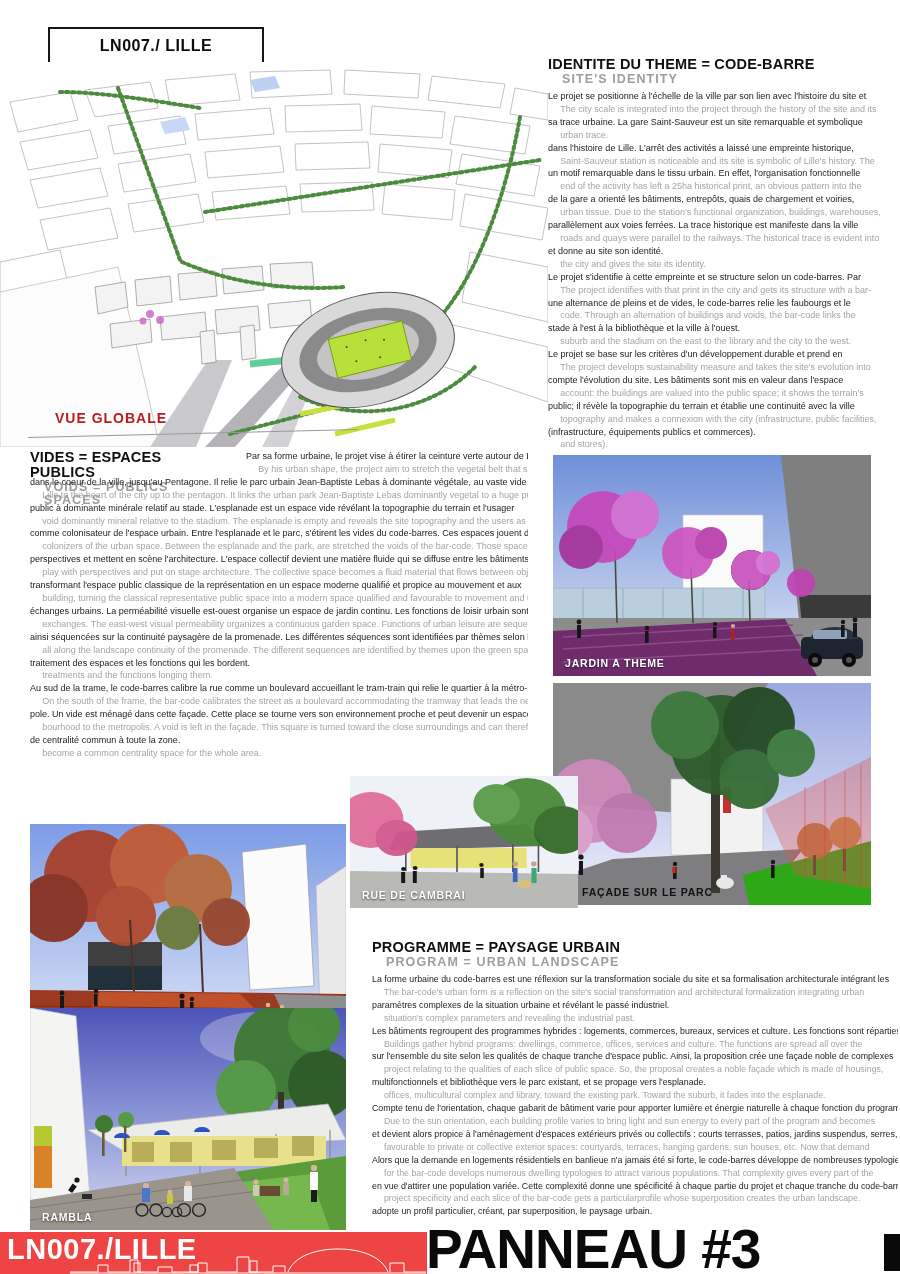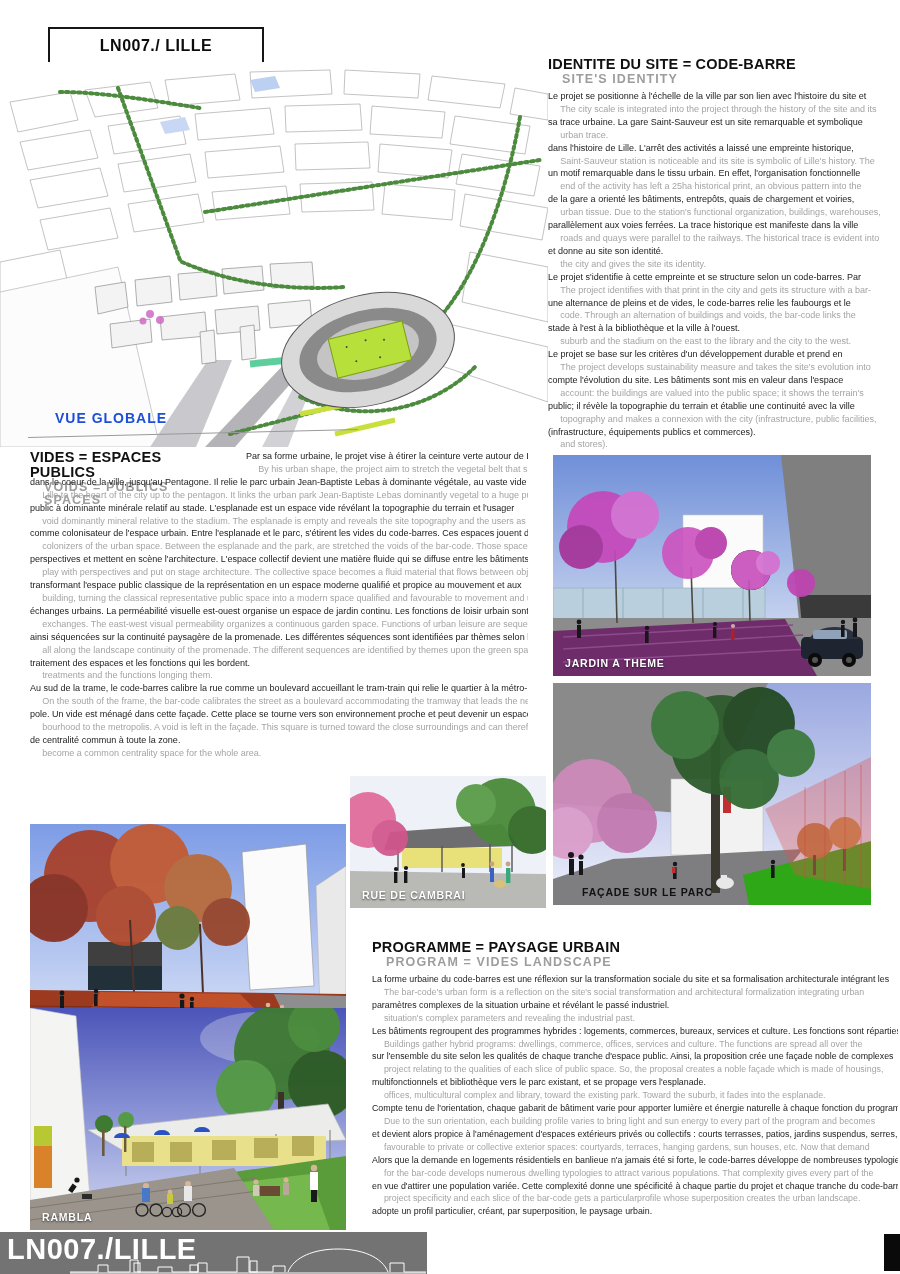--- a/index.html
+++ b/index.html
@@ -22,24 +22,24 @@
   .s92 .line{transform:scaleX(.92);}
   .vides-lines .line:nth-child(1),.vides-lines .line:nth-child(2){margin-left:216px;}
 
   
   figure{margin:0;padding:0;position:absolute;overflow:hidden;}
   figure svg{display:block;width:100%;height:100%;}
   .img-label{position:absolute;left:12px;bottom:7px;font-size:10.5px;font-weight:bold;
              letter-spacing:.8px;color:#ffffff;text-shadow:0 1px 2px rgba(0,0,0,.65);}
   .img-label.dark{color:#111;text-shadow:none;padding-left:17px;}
 
-  .vue-label{left:55px;top:410px;font-size:14px;font-weight:bold;letter-spacing:1px;color:#1d4ed8;}
+  .vue-label{left:55px;top:410px;font-size:14px;font-weight:bold;letter-spacing:1px;color:#b91c1c;}
 
   
-  .footer-bar{left:0;top:1232px;width:427px;height:42px;background:#737373;}
+  .footer-bar{left:0;top:1232px;width:427px;height:42px;background:#ef4444;}
   .footer-project{position:absolute;left:7px;top:1px;font-size:29px;font-weight:bold;
                   letter-spacing:.5px;color:#fff;}
   .footer-skyline{position:absolute;left:70px;bottom:0;width:356px;height:42px;}
   .panneau{left:426px;top:1224px;width:460px;height:50px;font-size:55px;font-weight:800;
            letter-spacing:-1px;color:#0a0a0a;line-height:50px;white-space:nowrap;}
   .panneau-end{left:884px;top:1234px;width:16px;height:37px;background:#0a0a0a;}
 </style>
 </head>
 <body>
 
@@ -140,21 +140,21 @@
             <circle cx="-14" cy="8" r="1"></circle>
             <circle cx="10" cy="10" r="1"></circle>
           </g>
       </g>
     </svg>
     <div class="abs vue-label" style="left:55px;top:348px">VUE GLOBALE</div>
     <div class="abs" style="left:28px;top:375px;width:330px;border-top:1px solid #9a9a9a;transform:rotate(-1.4deg);transform-origin:0 0;"></div>
   </figure>
 
   <section class="abs" style="left:548px;top:57px;width:348px">
-    <h2 class="sec-title">IDENTITE DU SITE = CODE-BARRE</h2>
+    <h2 class="sec-title">IDENTITE DU THEME = CODE-BARRE</h2>
     <h3 class="sec-sub">SITE'S IDENTITY</h3>
     <div class="lines s94">
 
     <div class="line line-fr">Le projet se positionne à l'échelle de la ville par son lien avec l'histoire du site et</div>
         <div class="line line-en">The city scale is integrated into the project through the history of the site and its</div>
         <div class="line line-fr">sa trace urbaine. La gare Saint-Sauveur est un site remarquable et symbolique</div>
         <div class="line line-en">urban trace.</div>
         <div class="line line-fr">dans l'histoire de Lille. L'arrêt des activités a laissé une empreinte historique,</div>
         <div class="line line-en">Saint-Sauveur station is noticeable and its site is symbolic of Lille's history. The</div>
         <div class="line line-fr">un motif remarquable dans le tissu urbain. En effet, l'organisation fonctionnelle</div>
@@ -392,21 +392,21 @@
       <g>
           <rect x="236" y="184" width="4" height="10" fill="#3a62b8"></rect>
           <circle cx="238" cy="181" r="2.3" fill="#d8b49a"></circle>
          <rect x="250" y="186" width="4" height="9" fill="#b03030"></rect>
           <circle cx="252" cy="183" r="2.2" fill="#d8b49a"></circle>
         </g>
     </svg>
     <figcaption class="img-label">JARDINS A THEME</figcaption>
   </figure>
 
-  <figure style="left:350px;top:776px;width:196px;height:132px">
+  <figure style="left:350px;top:776px;width:228px;height:132px">
     <svg viewBox="0 0 196 132" preserveAspectRatio="none">
       <rect width="196" height="132" fill="#eef2f8"></rect>
       <polygon points="0,95 196,98 196,132 0,132" fill="#b9b9b6"></polygon>
       <polygon points="40,56 152,48 168,70 34,74" fill="#6e6e70"></polygon>
       <rect x="52" y="72" width="100" height="20" fill="#e8e17a"></rect>
       <g stroke="#555" stroke-width="1.4">
           <line x1="48" y1="70" x2="48" y2="95"></line>
           <line x1="92" y1="70" x2="92" y2="96"></line>
           <line x1="140" y1="68" x2="140" y2="96"></line>
           <line x1="162" y1="68" x2="162" y2="96"></line>
@@ -434,21 +434,21 @@
          <rect x="156" y="92" width="4.4" height="15" fill="#3aa87a"></rect>
           <circle cx="158" cy="88" r="2.4" fill="#caa184"></circle>
          <ellipse cx="150" cy="108" rx="6" ry="4" fill="#d8c27a"></ellipse>
         </g>
     </svg>
     <figcaption class="img-label">RUE DE CAMBRAI</figcaption>
   </figure>
 
   <section class="abs" style="left:372px;top:940px;width:526px">
     <h2 class="sec-title">PROGRAMME = PAYSAGE URBAIN</h2>
-    <h3 class="sec-sub">PROGRAM = VIDES LANDSCAPE</h3>
+    <h3 class="sec-sub">PROGRAM = URBAN LANDSCAPE</h3>
     <div class="lines s92">
 
     <div class="line line-fr">La forme urbaine du code-barres est une réflexion sur la transformation sociale du site et sa formalisation architecturale intégrant les</div>
         <div class="line line-en">The bar-code's urban form is a reflection on the site's social transformation and architectural formalization integrating urban</div>
         <div class="line line-fr">paramètres complexes de la situation urbaine et révélant le passé industriel.</div>
         <div class="line line-en">situation's complex parameters and revealing the industrial past.</div>
         <div class="line line-fr">Les bâtiments regroupent des programmes hybrides : logements, commerces, bureaux, services et culture. Les fonctions sont réparties</div>
         <div class="line line-en">Buildings gather hybrid programs: dwellings, commerce, offices, services and culture. The functions are spread all over the</div>
         <div class="line line-fr">sur l'ensemble du site selon les qualités de chaque tranche d'espace public. Ainsi, la proposition crée une façade noble de complexes</div>
         <div class="line line-en">project relating to the qualities of each slice of public space. So, the proposal creates a noble façade which is made of housings,</div>
@@ -560,15 +560,16 @@
         <path d="M0,40 h28 v-7 h10 v7 h22 v-12 h8 v12 h20 v-5 h14 v5 h26 v-9 h9 v9 h30 v-15 h12 v15 h24 v-6 h12 v6"></path>
         <path d="M218,40 c6,-15 26,-23 50,-23 c24,0 44,8 50,23"></path>
         <path d="M320,40 v-9 h14 v9 h22"></path>
         <line x1="0" y1="41" x2="356" y2="41"></line>
         <rect x="64" y="31" width="6" height="9"></rect>
           <rect x="120" y="33" width="8" height="7"></rect>
           <rect x="180" y="29" width="7" height="11"></rect>
       </g>
     </svg>
   </div>
+  <div class="abs panneau">PANNEAU #3</div>
   <div class="abs panneau-end"></div>
 
 </div>
 
 </body></html>

